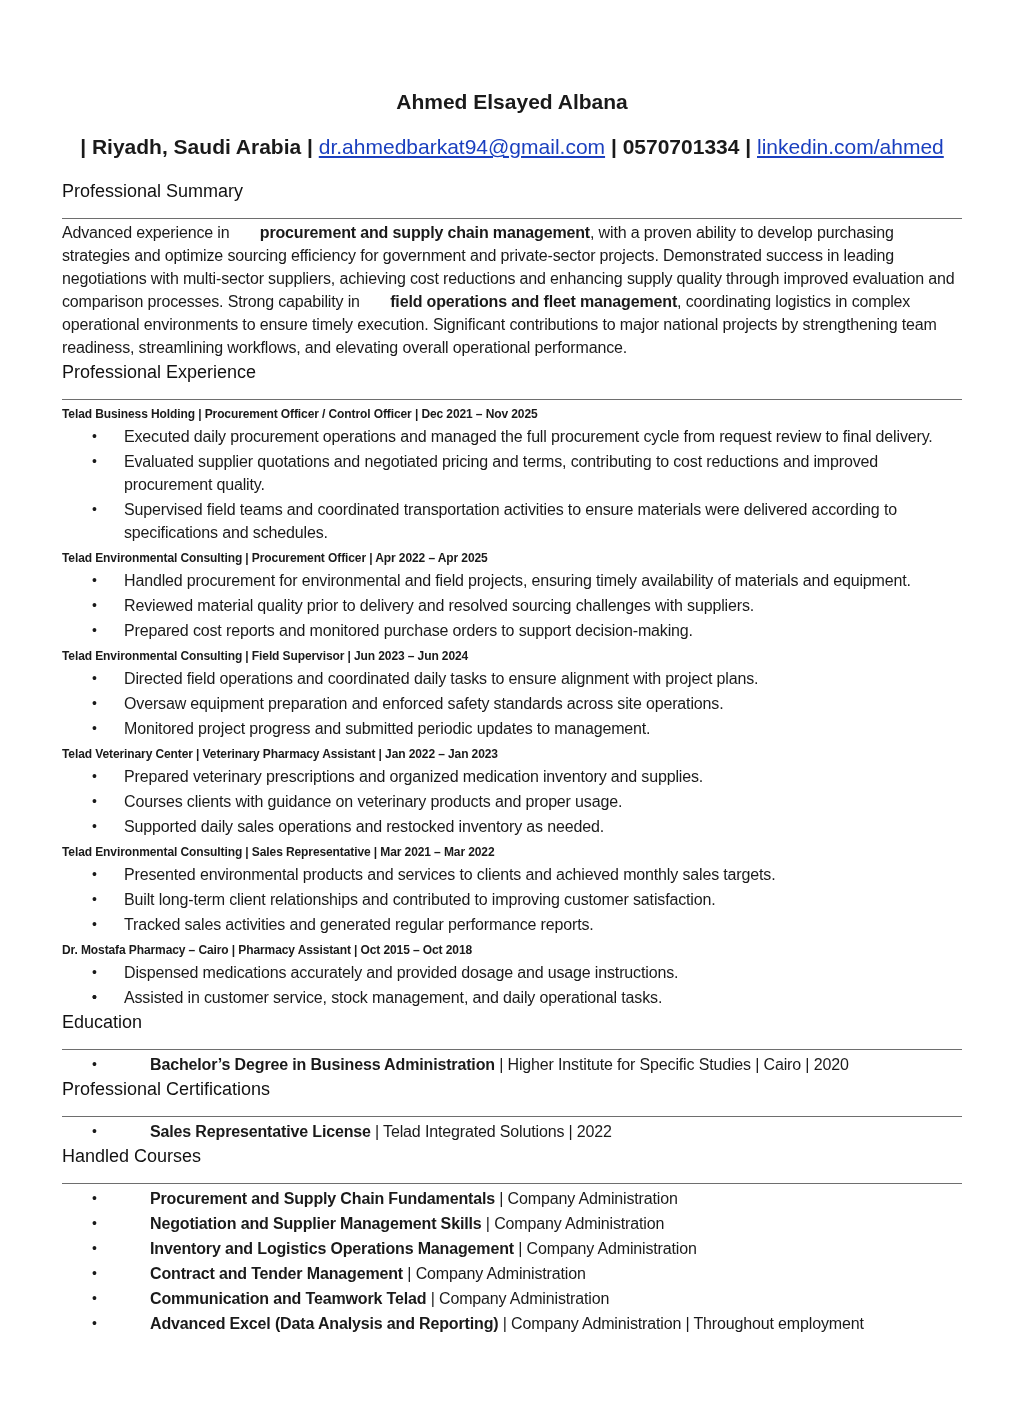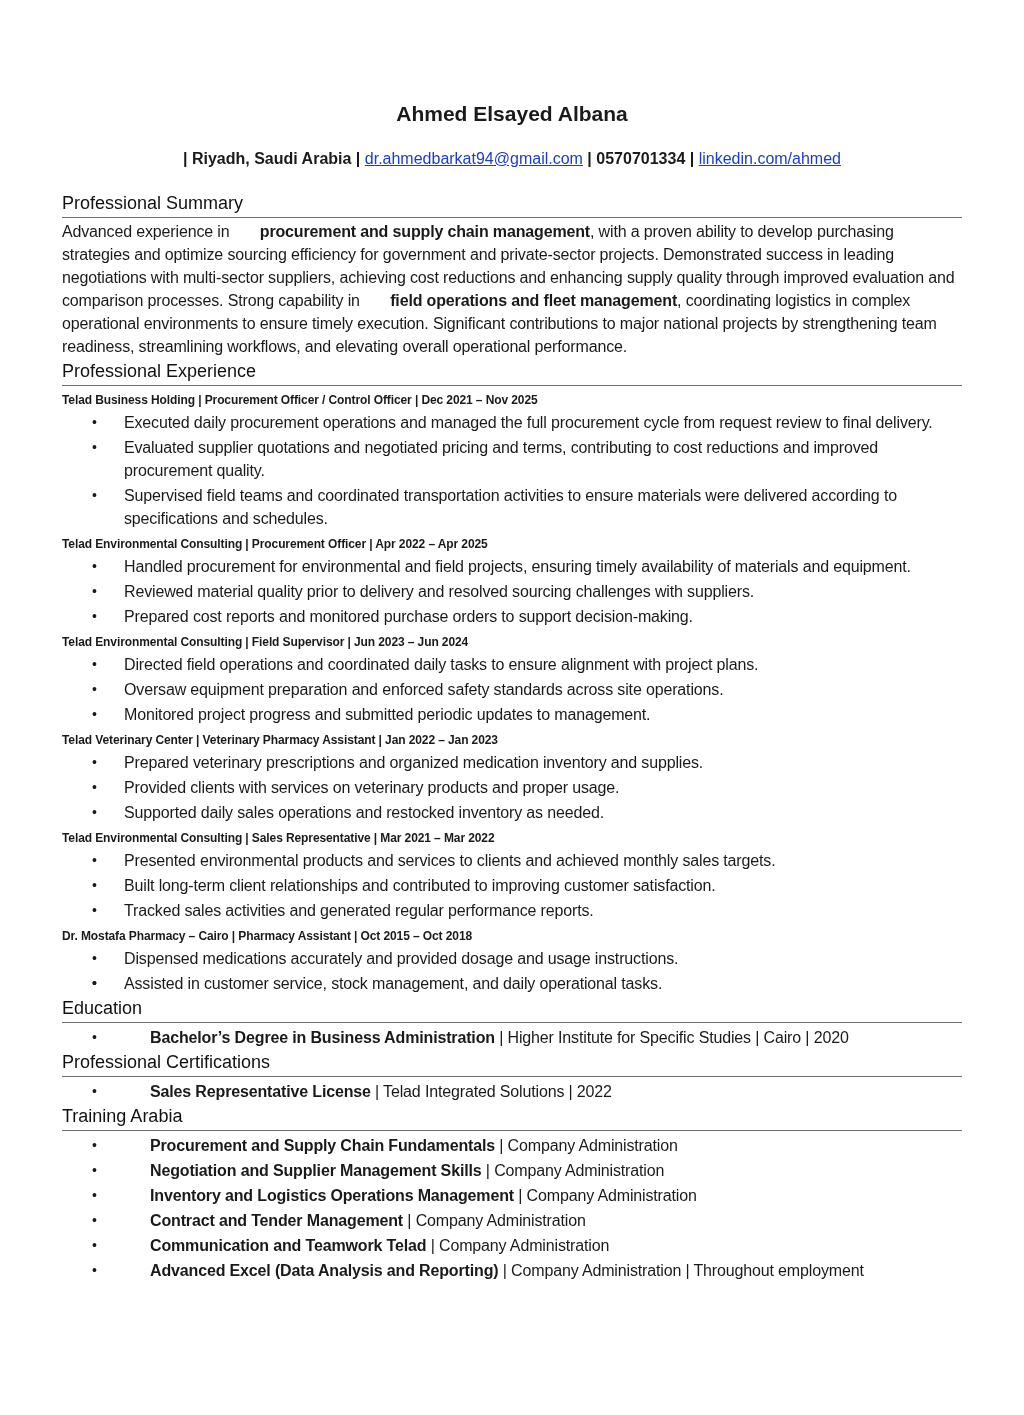--- a/index.html
+++ b/index.html
@@ -4,31 +4,31 @@
 <style>
   html, body { margin: 0; padding: 0; background: #ffffff; }
   body {
     width: 1024px; height: 1415px; overflow: hidden;
     font-family: "Liberation Sans", sans-serif;
     color: #1a1a1a;
   }
   .page { position: relative; padding: 0 62px 0 62px; }
   .name {
     text-align: center; font-weight: bold; font-size: 21px;
-    padding-top: 84px; height: 28px; line-height: 28px; margin: 16px;
+    padding-top: 84px; height: 28px; line-height: 28px; margin: 4px;
   }
   .contact {
-    text-align: center; font-weight: bold; font-size: 16px;
+    text-align: center; font-weight: bold; font-size: 21px;
     margin-top: 20px; line-height: 22px;
   }
   .contact a { color: #1a3fbf; text-decoration: underline; font-weight: normal; }
   .section-title {
     font-size: 18px; font-weight: normal; color: #111;
     border-bottom: 1.5px solid #6e6e6e;
-    padding-bottom: 3px; line-height: 22px; margin: 0;
+    padding-bottom: 16px; line-height: 22px; margin: 0;
   }
   .sec-summary { margin-top: 22px; }
   .summary {
     font-size: 16px; line-height: 23px; margin: 2px 0 0 0; letter-spacing: -0.15px;
   }
   .summary b { font-weight: bold; }
   .job-title {
     font-weight: bold; font-size: 12px; line-height: 22px; margin: 0;
     letter-spacing: -0.1px;
   }
@@ -90,21 +90,21 @@
           <ul class="bullets">
             <li><span class="dot">•</span><span>Directed field operations and coordinated daily tasks to ensure alignment with project plans.</span></li>
             <li><span class="dot">•</span><span>Oversaw equipment preparation and enforced safety standards across site operations.</span></li>
             <li><span class="dot">•</span><span>Monitored project progress and submitted periodic updates to management.</span></li>
           </ul>
         </div>
         <div class="exp-block">
           <div class="job-title">Telad Veterinary Center | Veterinary Pharmacy Assistant | Jan 2022 – Jan 2023</div>
           <ul class="bullets">
             <li><span class="dot">•</span><span>Prepared veterinary prescriptions and organized medication inventory and supplies.</span></li>
-            <li><span class="dot">•</span><span>Provided clients with services on veterinary products and proper usage.</span></li>
+            <li><span class="dot">•</span><span>Courses clients with guidance on veterinary products and proper usage.</span></li>
             <li><span class="dot">•</span><span>Supported daily sales operations and restocked inventory as needed.</span></li>
           </ul>
         </div>
         <div class="exp-block">
           <div class="job-title">Telad Environmental Consulting | Sales Representative | Mar 2021 – Mar 2022</div>
           <ul class="bullets">
             <li><span class="dot">•</span><span>Presented environmental products and services to clients and achieved monthly sales targets.</span></li>
             <li><span class="dot">•</span><span>Built long-term client relationships and contributed to improving customer satisfaction.</span></li>
             <li><span class="dot">•</span><span>Tracked sales activities and generated regular performance reports.</span></li>
           </ul>
@@ -128,21 +128,21 @@
   </div>
 
   <div>
     <h2 class="section-title">Professional Certifications</h2>
     <ul class="bullets simple-list" id="cert-list" style="margin-top:3px;">
         <li><span class="dot">•</span><b>Sales Representative License</b><span> | Telad Integrated Solutions | 2022</span></li>
       </ul>
   </div>
 
   <div>
-    <h2 class="section-title">Training Arabia</h2>
+    <h2 class="section-title">Handled Courses</h2>
     <ul class="bullets simple-list" id="train-list" style="margin-top:3px;">
         <li><span class="dot">•</span><b>Procurement and Supply Chain Fundamentals</b><span> | Company Administration</span></li>
         <li><span class="dot">•</span><b>Negotiation and Supplier Management Skills</b><span> | Company Administration</span></li>
         <li><span class="dot">•</span><b>Inventory and Logistics Operations Management</b><span> | Company Administration</span></li>
         <li><span class="dot">•</span><b>Contract and Tender Management</b><span> | Company Administration</span></li>
         <li><span class="dot">•</span><b>Communication and Teamwork Telad</b><span> | Company Administration</span></li>
         <li><span class="dot">•</span><b>Advanced Excel (Data Analysis and Reporting)</b><span> | Company Administration | Throughout employment</span></li>
       </ul>
   </div>
 

